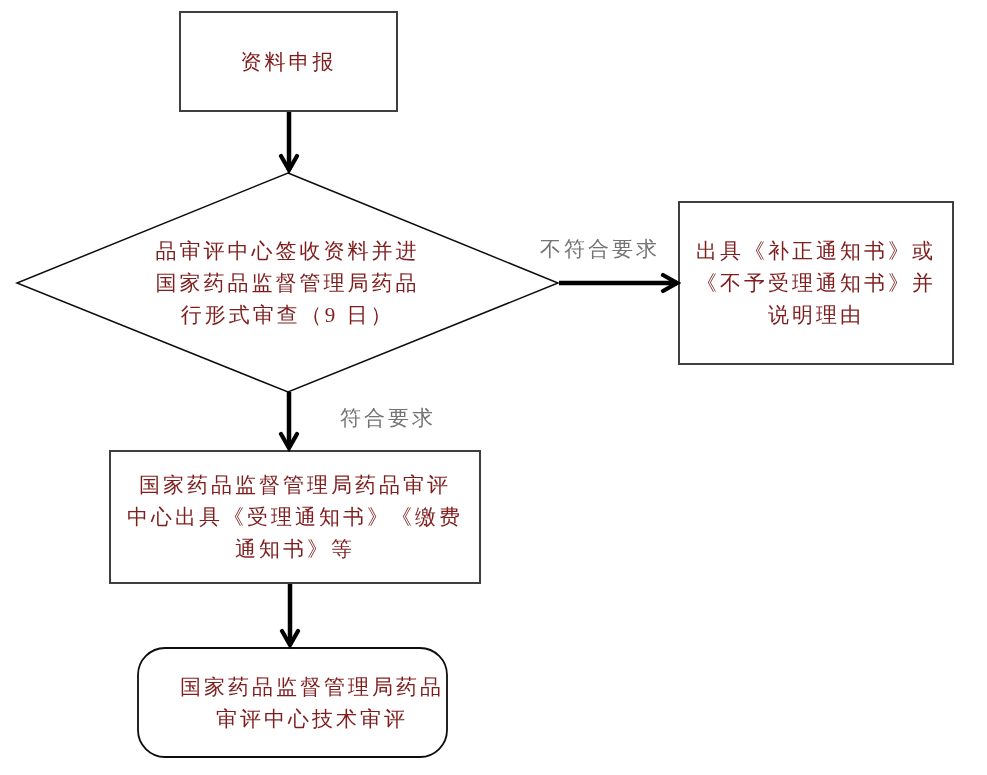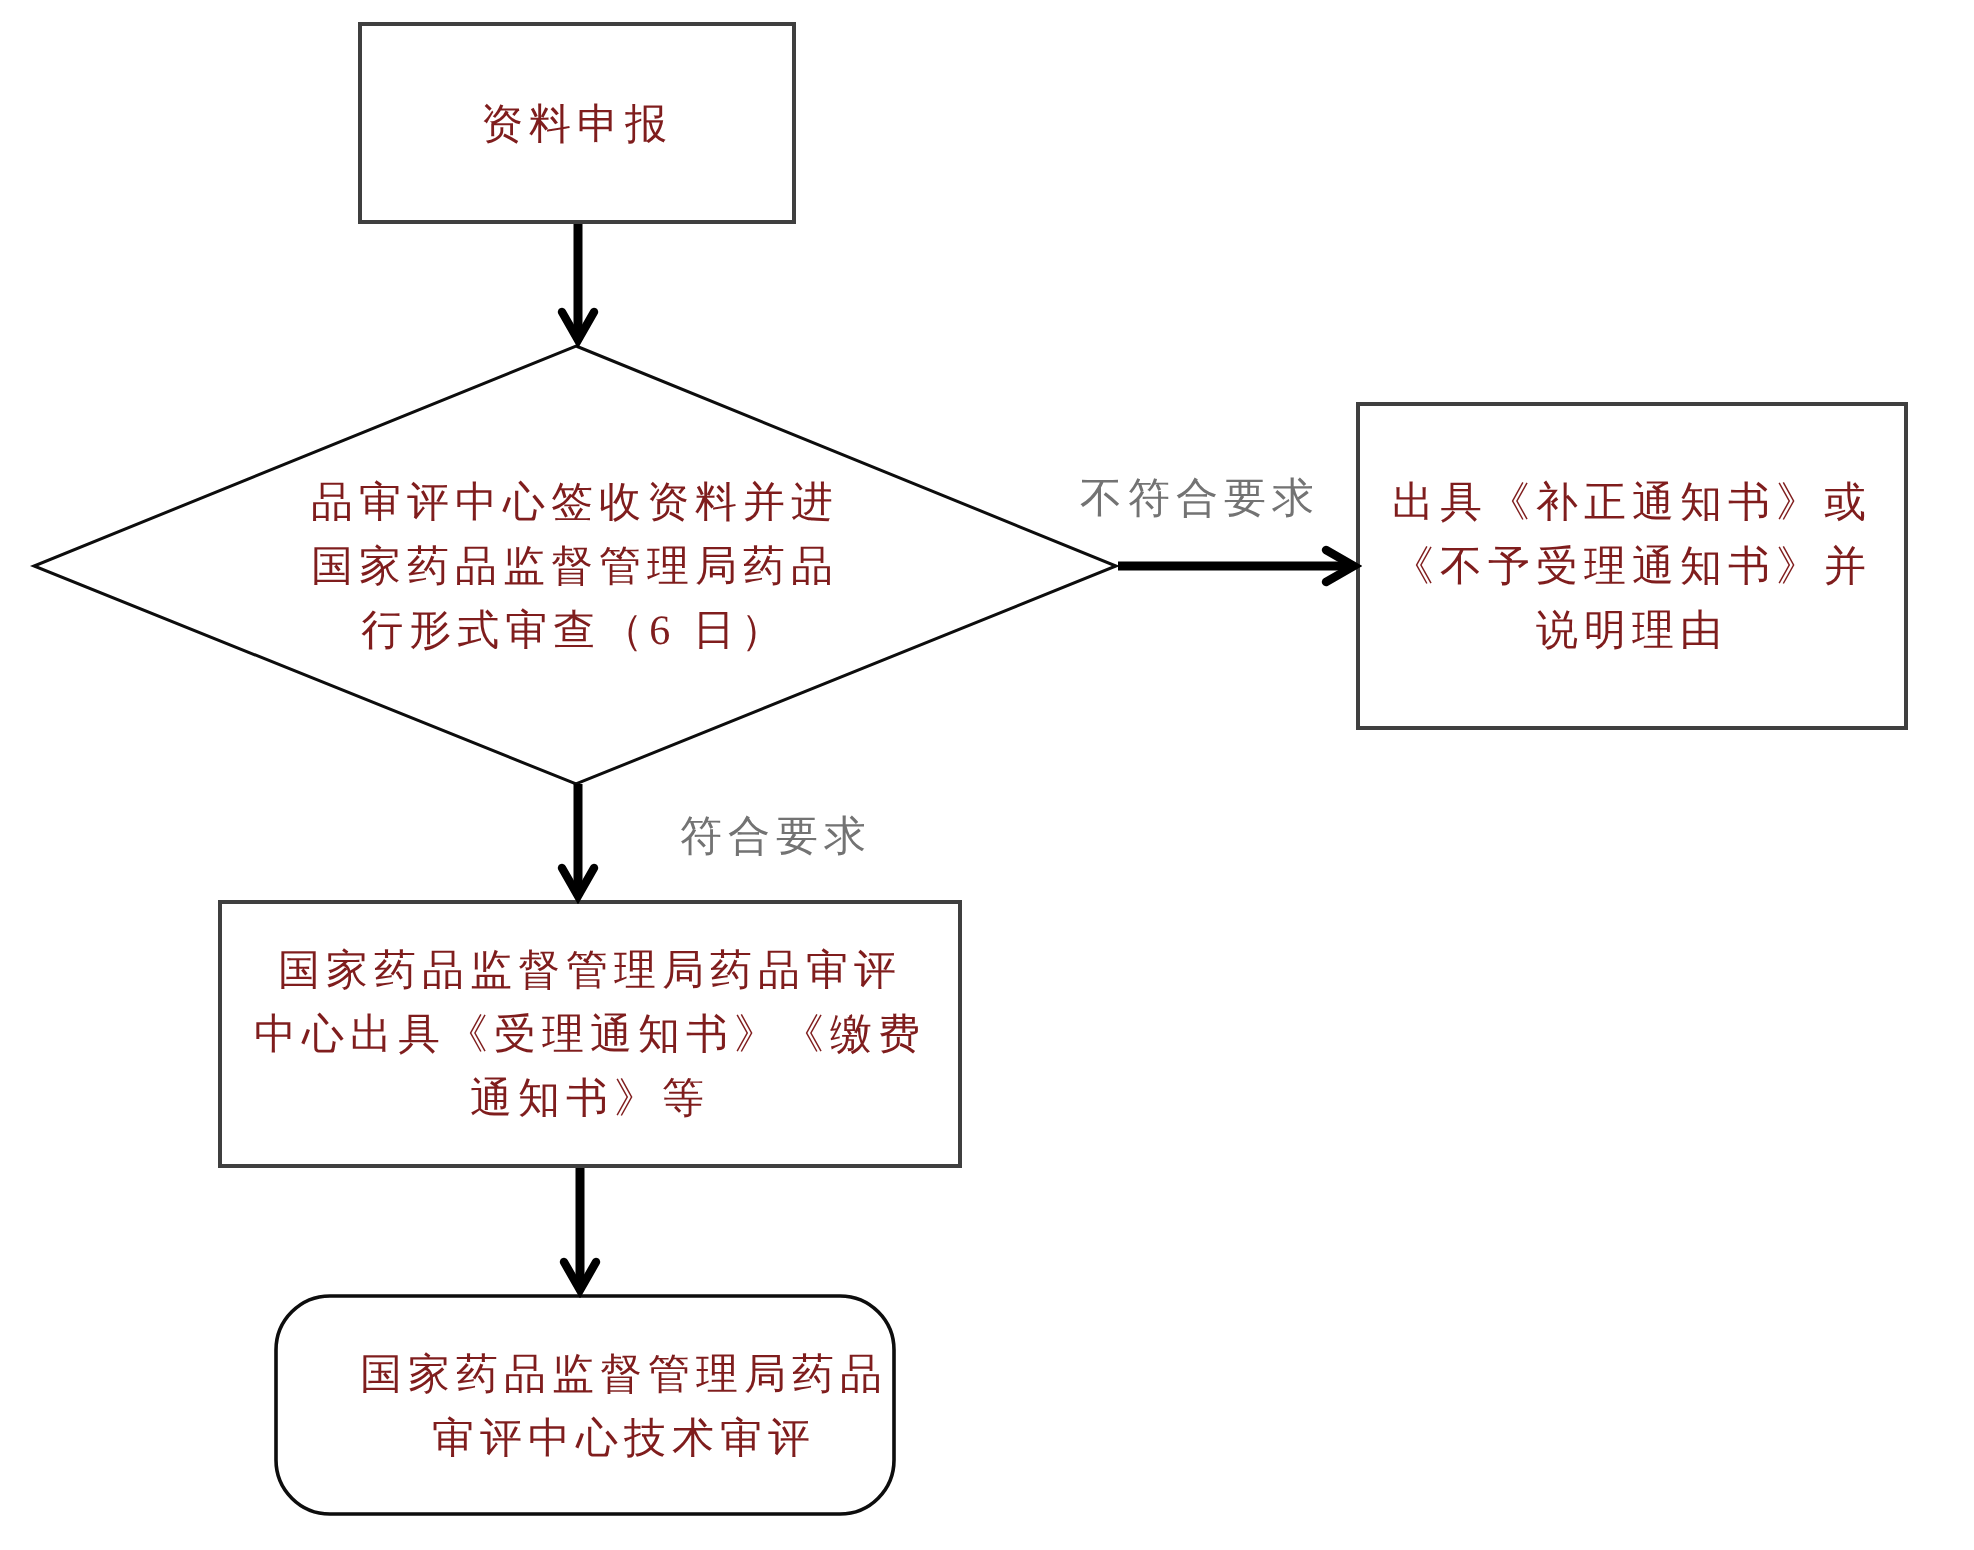--- a/index.html
+++ b/index.html
@@ -86,21 +86,21 @@
     <line x1="290" y1="584" x2="290" y2="645" stroke="#000000" stroke-width="4.5" marker-end="url(#arrowhead)"></line>
   </svg>
 
   <div class="node-text t-start">
     <div>资料申报</div>
   </div>
 
   <div class="node-text t-review">
     <div>品审评中心签收资料并进</div>
     <div>国家药品监督管理局药品</div>
-    <div>行形式审查（6 日）</div>
+    <div>行形式审查（9 日）</div>
   </div>
 
   <div class="node-text t-reject">
     <div>出具《补正通知书》或</div>
     <div>《不予受理通知书》并</div>
     <div>说明理由</div>
   </div>
 
   <div class="node-text t-accept">
     <div>国家药品监督管理局药品审评</div>

